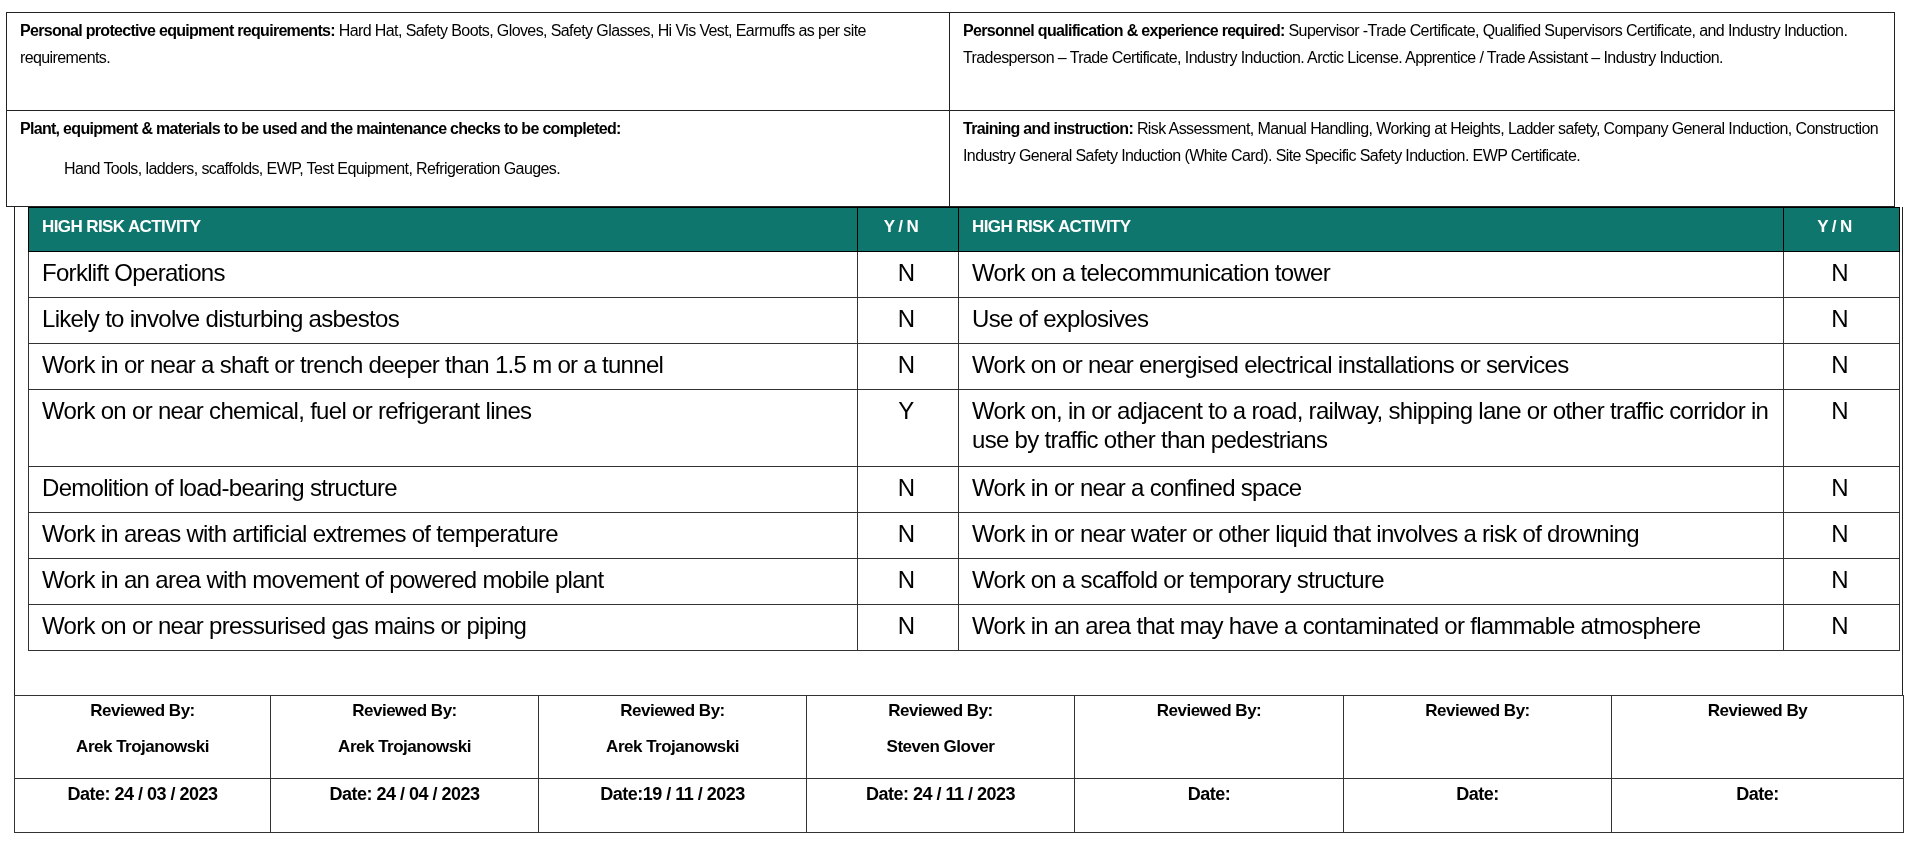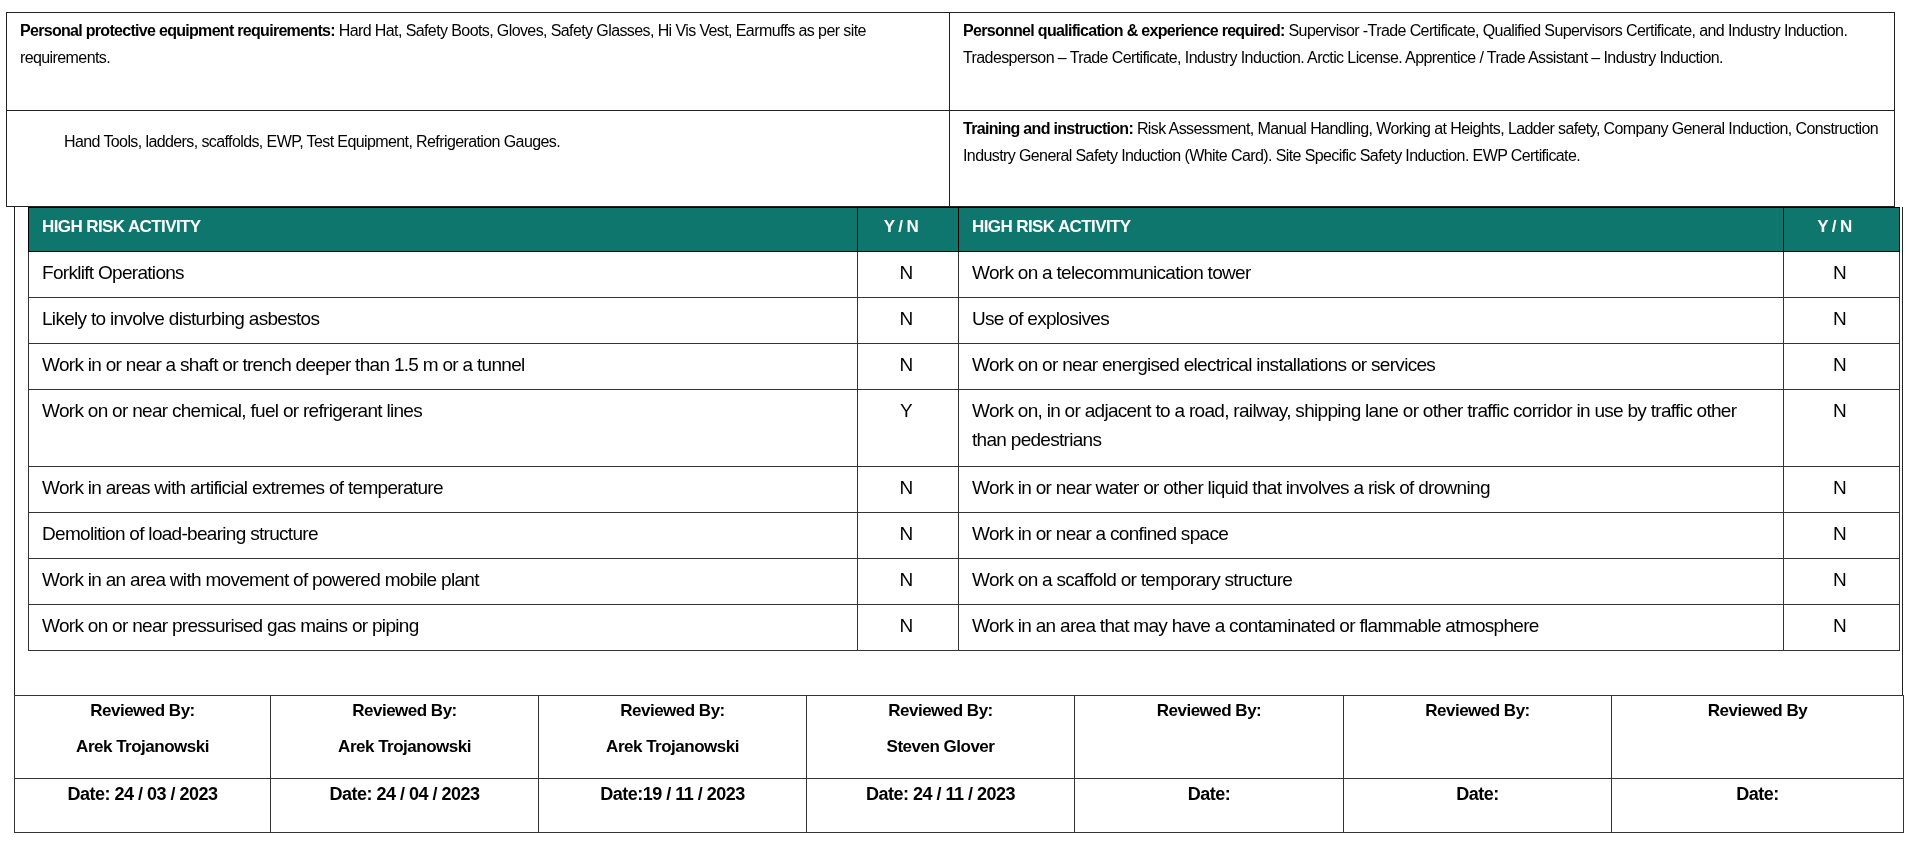--- a/index.html
+++ b/index.html
@@ -17,21 +17,21 @@
   .info .c4 { left:943px; top:98px; width:944px; height:96px; }
   .info b { font-weight:bold; letter-spacing:-0.7px; }
   .indent { display:block; padding-left:44px; margin-top:13px; }
 
   
   .hr-wrap { position:absolute; left:14px; top:207px; width:1889px; height:489px;
              border-left:1px solid #222; border-right:1px solid #222; box-sizing:border-box; }
   .hr { position:absolute; left:28px; top:207px; width:1871px; border-collapse:collapse;
         table-layout:fixed; }
   .hr td, .hr th { box-sizing:border-box; border:1.5px solid #333; vertical-align:top;
-        padding:6px 12px 0 13px; font-size:19px; letter-spacing:-0.7px; line-height:29px; }
+        padding:6px 12px 0 13px; font-size:24px; letter-spacing:-0.7px; line-height:29px; }
   .hr th { background:#0f766e; color:#fff; font-weight:bold; text-align:left; font-size:17px;
            height:44px; padding-top:4px; border-color:#000; letter-spacing:-0.6px; }
   .hr th.yn { text-align:center; padding-left:0; padding-right:14px; }
   .hr td.yn { text-align:center; padding-left:0; padding-right:4px; }
   .hr tr.row td { height:46px; }
   .hr tr.tall td { height:77px; }
   .hr col.a { width:829px; }
   .hr col.b { width:101px; }
   .hr col.c { width:825px; }
   .hr col.d { width:116px; }
@@ -49,20 +49,21 @@
 <body>
 
 <div class="info">
   <div class="cell c1">
     <b>Personal protective equipment requirements:</b><span> Hard Hat, Safety Boots, Gloves, Safety Glasses, Hi Vis Vest, Earmuffs as per site requirements.</span>
   </div>
   <div class="cell c2">
     <b>Personnel qualification &amp; experience required:</b><span> Supervisor -Trade Certificate, Qualified Supervisors Certificate, and Industry Induction.  Tradesperson – Trade Certificate, Industry Induction. Arctic License. Apprentice / Trade Assistant – Industry Induction.</span>
   </div>
   <div class="cell c3">
+    <b>Plant, equipment &amp; materials to be used and the maintenance checks to be completed:</b>
     <span class="indent">Hand Tools, ladders, scaffolds, EWP, Test Equipment, Refrigeration Gauges.</span>
   </div>
   <div class="cell c4">
     <b>Training and instruction:</b><span> Risk Assessment, Manual Handling, Working at Heights, Ladder safety, Company General Induction, Construction Industry General Safety Induction (White Card).  Site Specific Safety Induction. EWP Certificate.</span>
   </div>
 </div>
 
 <div class="hr-wrap"></div>
 <table class="hr">
   <colgroup>
@@ -98,29 +99,29 @@
       <td>Work on or near energised electrical installations or services</td>
       <td class="yn">N</td>
     </tr>
     <tr class="tall">
       <td>Work on or near chemical, fuel or refrigerant lines</td>
       <td class="yn">Y</td>
       <td>Work on, in or adjacent to a road, railway, shipping lane or other traffic corridor in use by traffic other than pedestrians</td>
       <td class="yn">N</td>
     </tr>
     <tr class="row">
+      <td>Demolition of load-bearing structure</td>
+      <td class="yn">N</td>
+      <td>Work in or near a confined space</td>
+      <td class="yn">N</td>
+    </tr>
+    <tr class="row">
       <td>Work in areas with artificial extremes of temperature</td>
       <td class="yn">N</td>
       <td>Work in or near water or other liquid that involves a risk of drowning</td>
-      <td class="yn">N</td>
-    </tr>
-    <tr class="row">
-      <td>Demolition of load-bearing structure</td>
-      <td class="yn">N</td>
-      <td>Work in or near a confined space</td>
       <td class="yn">N</td>
     </tr>
     <tr class="row">
       <td>Work in an area with movement of powered mobile plant</td>
       <td class="yn">N</td>
       <td>Work on a scaffold or temporary structure</td>
       <td class="yn">N</td>
     </tr>
     <tr class="row">
       <td>Work on or near pressurised gas mains or piping</td>

